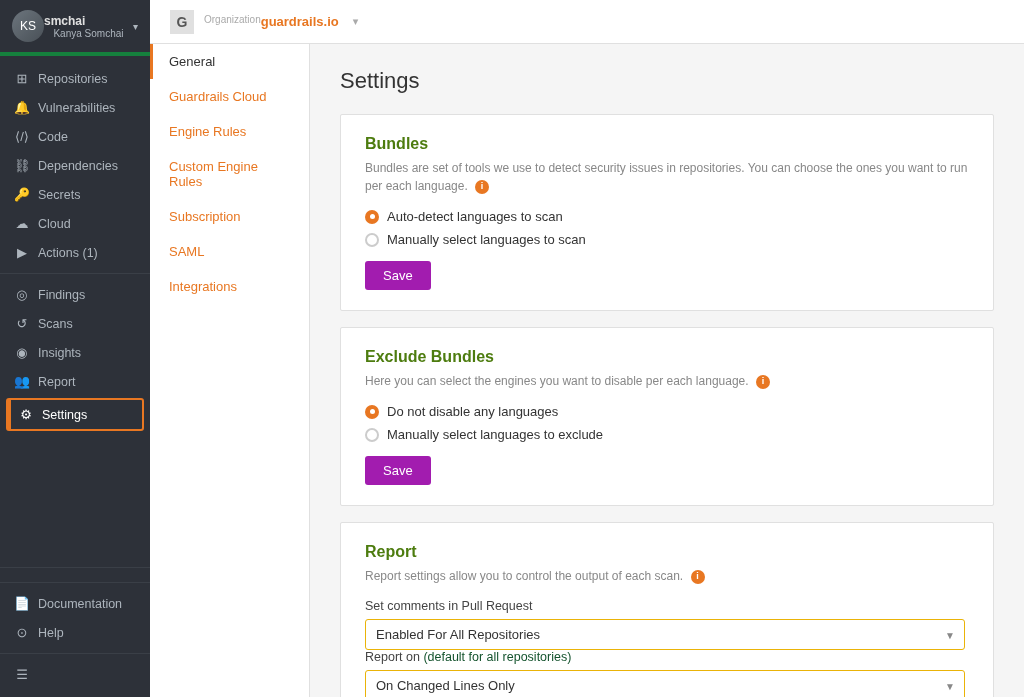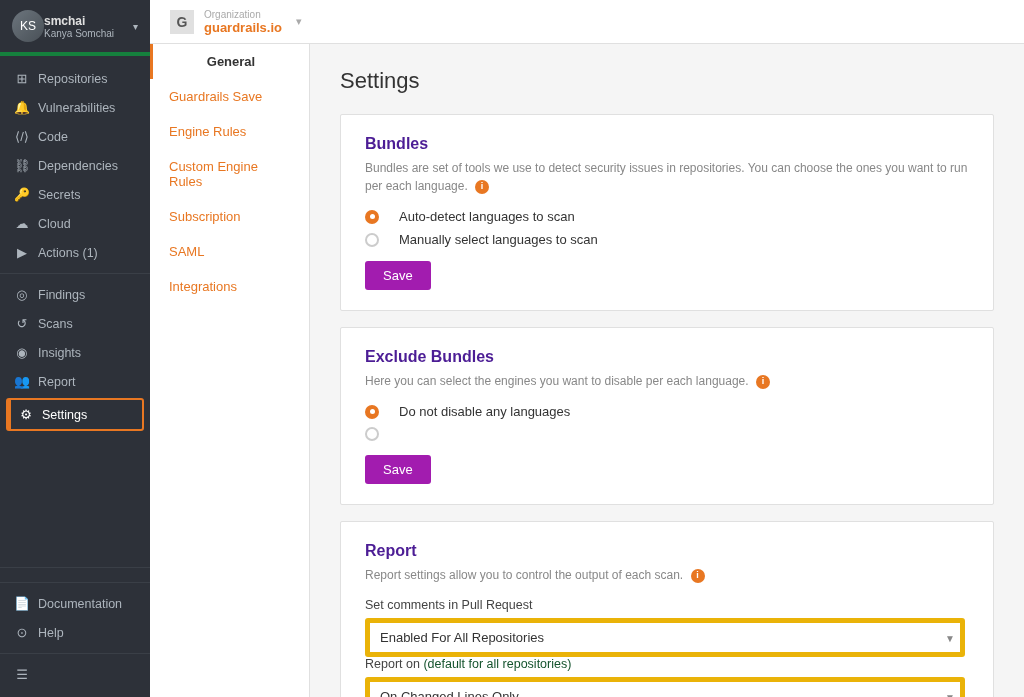--- a/index.html
+++ b/index.html
@@ -42,20 +42,21 @@
       flex: 1;
     }
     .sidebar-username {
       color: #e0e0e0;
       font-size: 12px;
       font-weight: 600;
     }
     .sidebar-subname {
       font-size: 10px;
       color: #adb5bd;
+      text-align: center;
     }
     .sidebar-chevron {
       color: #adb5bd;
       font-size: 10px;
     }
 
     .sidebar-nav {
       flex: 1;
       overflow-y: auto;
       padding: 8px 0;
@@ -123,21 +124,21 @@
       width: 24px;
       height: 24px;
       background: #e0e0e0;
       display: flex;
       align-items: center;
       justify-content: center;
       font-weight: bold;
       font-size: 14px;
       color: #555;
     }
-    .org-info { display: flex; flex-direction: column; }
+    .org-info { display: flex; flex-direction: row; }
     .org-label { font-size: 10px; color: #aaa; }
     .org-name { font-size: 13px; font-weight: 600; color: #e87722; }
     .org-chevron { color: #aaa; font-size: 11px; margin-left: 4px; }
 
     
     .content-area {
       display: flex;
       flex: 1;
       overflow: hidden;
     }
@@ -154,22 +155,21 @@
       padding: 10px 16px;
       font-size: 13px;
       cursor: pointer;
       color: #e87722;
       border-left: 3px solid transparent;
     }
     .settings-sidebar-item.active {
       background: #fff;
       color: #333;
       border-left: 3px solid #e87722;
-      font-weight: 700;
-      text-align: center;
+      font-weight: 400;
     }
 
     
     .settings-content {
       flex: 1;
       overflow-y: auto;
       padding: 24px 30px;
       background: #f5f5f5;
     }
 
@@ -184,35 +184,35 @@
       background: #fff;
       border: 1px solid #e0e0e0;
       border-radius: 2px;
       padding: 20px 24px;
       margin-bottom: 16px;
     }
 
     .section-title {
       font-size: 16px;
       font-weight: 600;
-      color: #4c1d95;
+      color: #4d7c0f;
       margin-bottom: 6px;
     }
     .section-desc {
       font-size: 12px;
       color: #888;
       margin-bottom: 14px;
       line-height: 1.5;
     }
 
     .radio-group { margin-bottom: 14px; }
     .radio-option {
       display: flex;
       align-items: center;
-      gap: 20px;
+      gap: 8px;
       margin-bottom: 8px;
       cursor: pointer;
     }
     .radio-circle {
       width: 14px;
       height: 14px;
       border-radius: 50%;
       border: 2px solid #ccc;
       flex-shrink: 0;
       display: flex;
@@ -276,21 +276,21 @@
     }
     .select-wrapper {
       position: relative;
       display: inline-block;
       width: 100%;
       max-width: 600px;
     }
     .select-wrapper select {
       width: 100%;
       padding: 7px 30px 7px 10px;
-      border: 5px solid #eab308;
+      border: 1px solid #eab308;
       border-radius: 3px;
       background: #fff;
       font-size: 13px;
       color: #333;
       appearance: none;
       cursor: pointer;
     }
     .select-wrapper::after {
       content: '▼';
       position: absolute;
@@ -392,21 +392,21 @@
       <span class="org-label">Organization</span>
       <span class="org-name">guardrails.io</span>
     </div>
     <span class="org-chevron">▾</span>
   </div>
 
   <div class="content-area">
 
     <div class="settings-sidebar">
       <div class="settings-sidebar-item active">General</div>
-      <div class="settings-sidebar-item">Guardrails Save</div>
+      <div class="settings-sidebar-item">Guardrails Cloud</div>
       <div class="settings-sidebar-item">Engine Rules</div>
       <div class="settings-sidebar-item">Custom Engine Rules</div>
       <div class="settings-sidebar-item">Subscription</div>
       <div class="settings-sidebar-item">SAML</div>
       <div class="settings-sidebar-item">Integrations</div>
     </div>
 
     <div class="settings-content">
       <h1 class="page-title">Settings</h1>
 
@@ -439,20 +439,21 @@
           <span>Here you can select the engines you want to disable per each language.</span>
           <span class="info-icon">i</span>
         </div>
         <div class="radio-group">
           <label class="radio-option">
             <div class="radio-circle selected"></div>
             <span class="radio-label">Do not disable any languages</span>
           </label>
           <label class="radio-option">
             <div class="radio-circle"></div>
+            <span class="radio-label">Manually select languages to exclude</span>
           </label>
         </div>
         <button class="btn-save">Save</button>
       </div>
 
       <div class="section-card">
         <div class="section-title">
           <span>Report</span>
         </div>
         <div class="section-desc">

